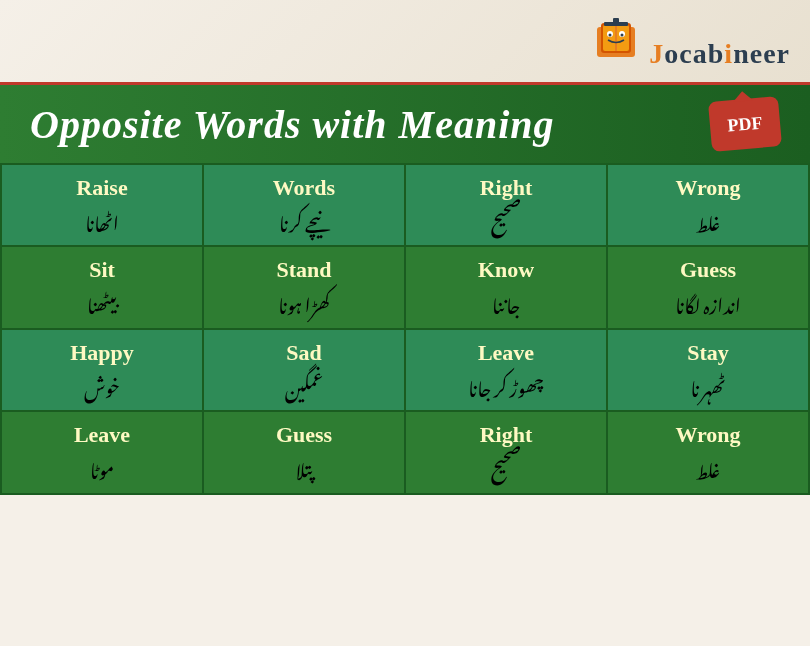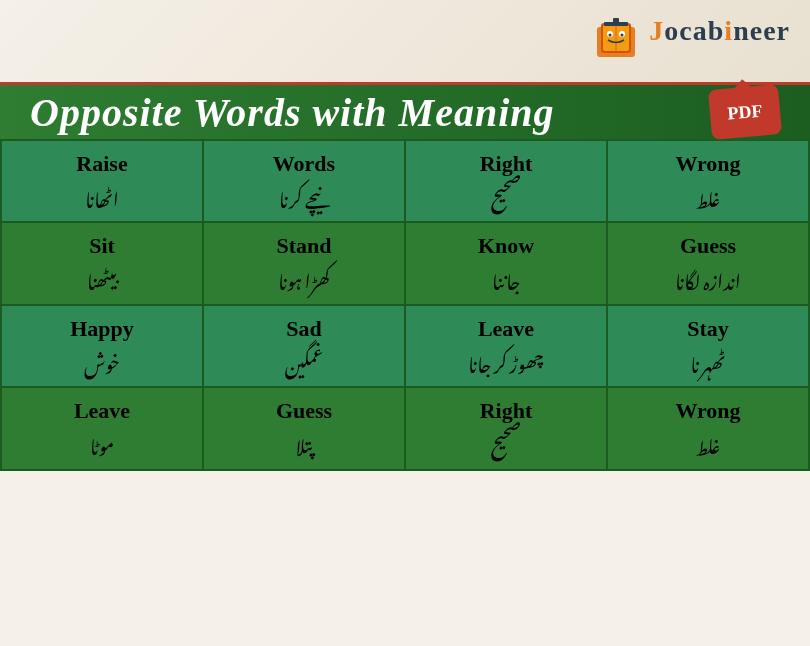--- a/index.html
+++ b/index.html
@@ -26,38 +26,38 @@
       position: absolute;
       bottom: 0;
       left: 0;
       right: 0;
       height: 3px;
       background: #c0392b;
     }
 
     .logo-container {
       display: flex;
-      align-items: flex-start;
+      align-items: flex-end;
       gap: 5px;
     }
 
     .logo-text {
       font-size: 28px;
       font-weight: bold;
       color: #2c3e50;
       letter-spacing: 1px;
     }
 
     .logo-text span {
       color: #e67e22;
     }
 
     .header-banner {
       background: linear-gradient(to right, #2e7d32, #1b5e20);
-      padding: 2px 30px;
+      padding: 14px 30px;
       display: flex;
       align-items: center;
       justify-content: space-between;
     }
 
     .banner-title {
       font-size: 40px;
       color: white;
       font-weight: bold;
       font-style: italic;
@@ -112,21 +112,21 @@
     }
 
     tr:nth-child(even) td {
       background: #2e7d32;
     }
 
     .word-en {
       display: block;
       font-size: 22px;
       font-weight: bold;
-      color: #000000;
+      color: #fef9c3;
       font-family: Georgia, serif;
       margin-bottom: 4px;
     }
 
     .word-ur {
       display: block;
       font-size: 20px;
       color: #000000;
       font-family: 'Noto Nastaliq Urdu', 'Noto Serif', Arial Unicode MS, serif;
       direction: rtl;

